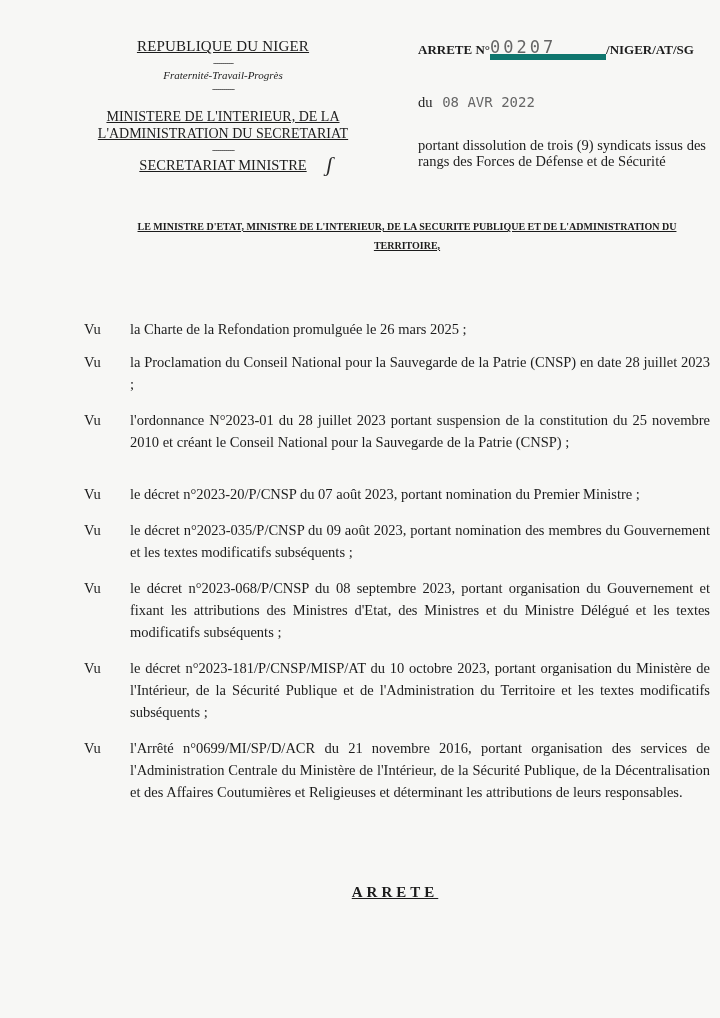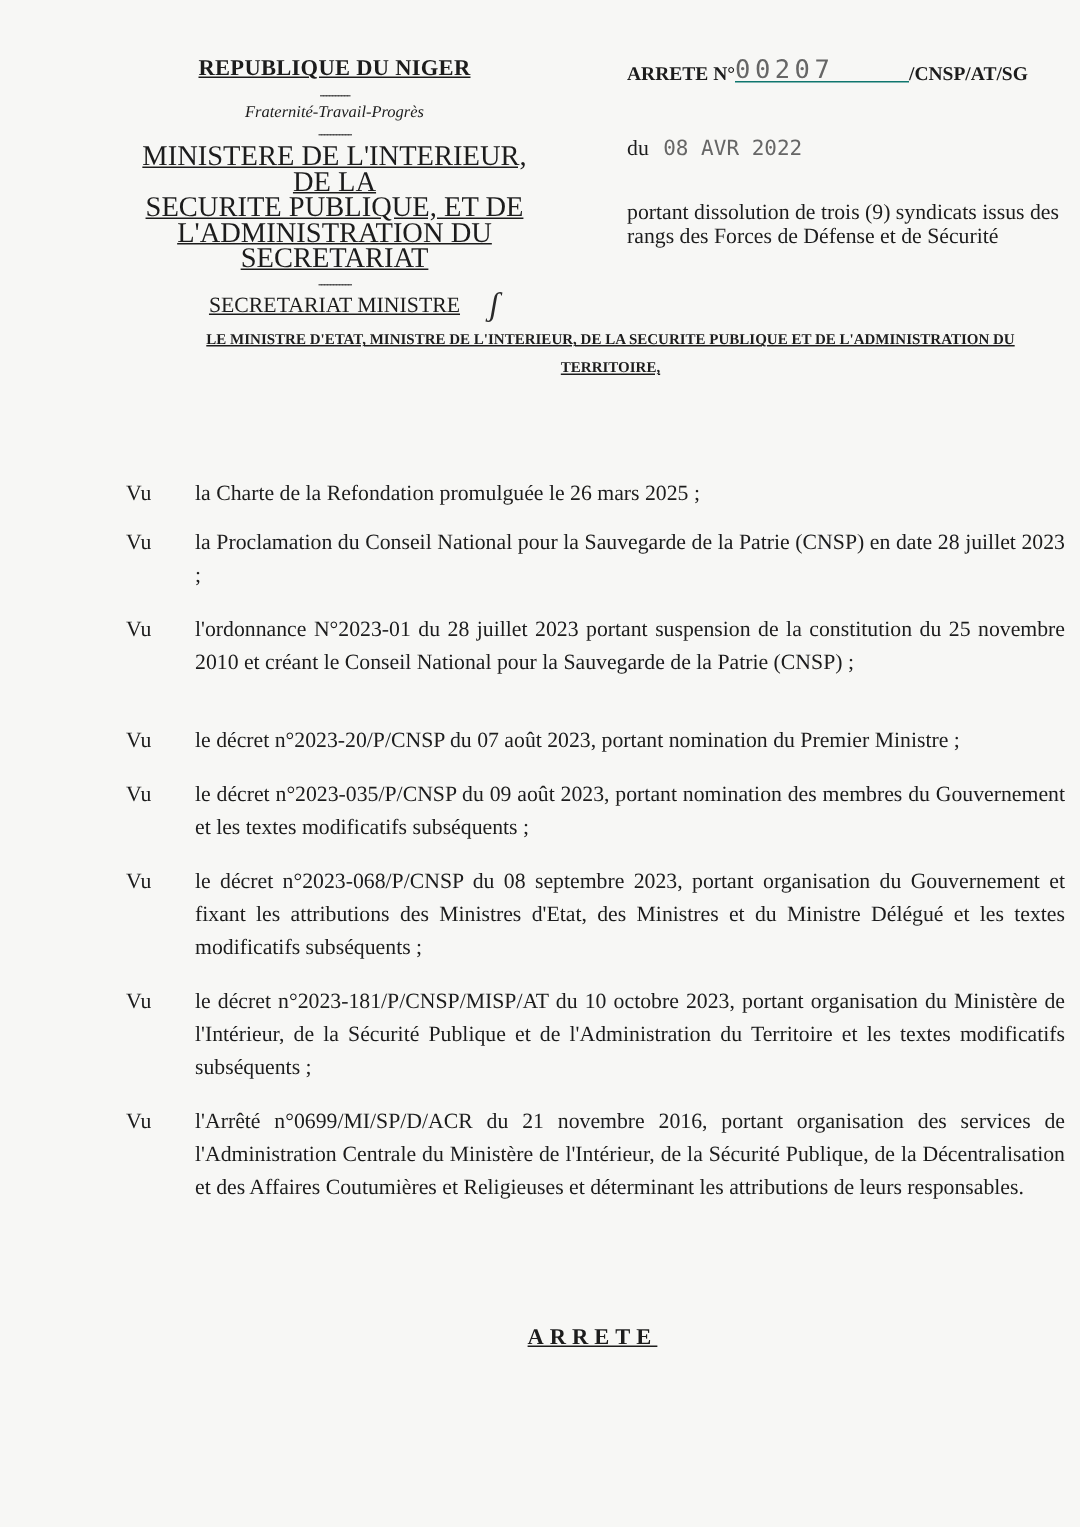--- a/index.html
+++ b/index.html
@@ -6,31 +6,31 @@
     body {
       width: 720px; height: 1018px; overflow: hidden;
       background: #f7f7f5;
       font-family: "Liberation Serif", "DejaVu Serif", serif;
       color: #1c1c1c;
       position: relative;
     }
     .page { position: absolute; inset: 0; }
     .abs { position: absolute; }
     .hdr-left { left: 88px; top: 38px; width: 270px; text-align: center; }
-    .rep { font-weight: bold; font-size: 15px; text-decoration: underline; letter-spacing: 0.2px; }
+    .rep { font-weight: normal; font-size: 15px; text-decoration: underline; letter-spacing: 0.2px; }
     .dash { font-size: 9px; line-height: 9px; letter-spacing: -1px; margin: 4px 0 1px; }
     .motto { font-style: italic; font-size: 11px; margin-top: 0; }
-    .ministry { font-size: 19px; text-decoration: underline; line-height: 17px; margin-top: 2px; }
+    .ministry { font-size: 14px; text-decoration: underline; line-height: 17px; margin-top: 14px; }
     .sg { font-size: 14.5px; text-decoration: underline; position: relative; display: inline-block; }
     .sig { position: absolute; right: -26px; top: -6px; font-size: 22px; font-style: italic; color: #2a2a2a; }
 
     .hdr-right { left: 418px; top: 40px; width: 300px; }
     .arrete-no { font-weight: bold; font-size: 13px; white-space: nowrap; }
     .stamp-num {
-      display: inline-block; width: 116px; border-bottom: 1px solid #0f766e;
+      display: inline-block; width: 116px; border-bottom: 6px solid #0f766e;
       font-family: "DejaVu Sans Mono", monospace; font-weight: normal;
       font-size: 17px; color: #666; letter-spacing: 3px; line-height: 14px; vertical-align: 1px;
     }
     .date-line { margin-top: 34px; font-size: 14.5px; }
     .stamp-date { font-family: "DejaVu Sans Mono", monospace; color: #666; font-size: 14px; margin-left: 6px; }
     .objet { margin-top: 26px; font-size: 14.5px; line-height: 16px; width: 300px; }
 
     .title { left: 112px; top: 217px; width: 590px; text-align: center; font-weight: bold; font-size: 10px; line-height: 19px; text-decoration: underline; }
 
     .vu-list { left: 84px; top: 274px; width: 628px; margin-top: 44px; }
@@ -45,33 +45,32 @@
 
 <div class="page">
 
   <div class="abs hdr-left">
     <div class="rep">REPUBLIQUE DU NIGER</div>
     <div class="dash">----------</div>
     <div class="motto">Fraternité-Travail-Progrès</div>
     <div class="dash">-----------</div>
     <div class="ministry">
       <div>MINISTERE DE L'INTERIEUR, DE LA</div>
-      <div>SECURITE PUBLIQUE, ET DE</div>
       <div>L'ADMINISTRATION DU SECRETARIAT</div>
     </div>
     <div class="dash">-----------</div>
     <div class="sg">
       <span>SECRETARIAT MINISTRE</span>
       <span class="sig">ʃ</span>
     </div>
   </div>
 
   <div class="abs hdr-right">
     <div class="arrete-no">
-      <span>ARRETE N°</span><span class="stamp-num">00207</span><span>/CNSP/AT/SG</span>
+      <span>ARRETE N°</span><span class="stamp-num">00207</span><span>/NIGER/AT/SG</span>
     </div>
     <div class="date-line">
       <span>du</span>
       <span class="stamp-date">08 AVR 2022</span>
     </div>
     <div class="objet">portant dissolution de trois (9) syndicats issus des rangs des Forces de Défense et de Sécurité</div>
   </div>
 
   <div class="abs title">LE MINISTRE D'ETAT, MINISTRE DE L'INTERIEUR, DE LA SECURITE PUBLIQUE ET DE L'ADMINISTRATION DU TERRITOIRE,</div>
 

